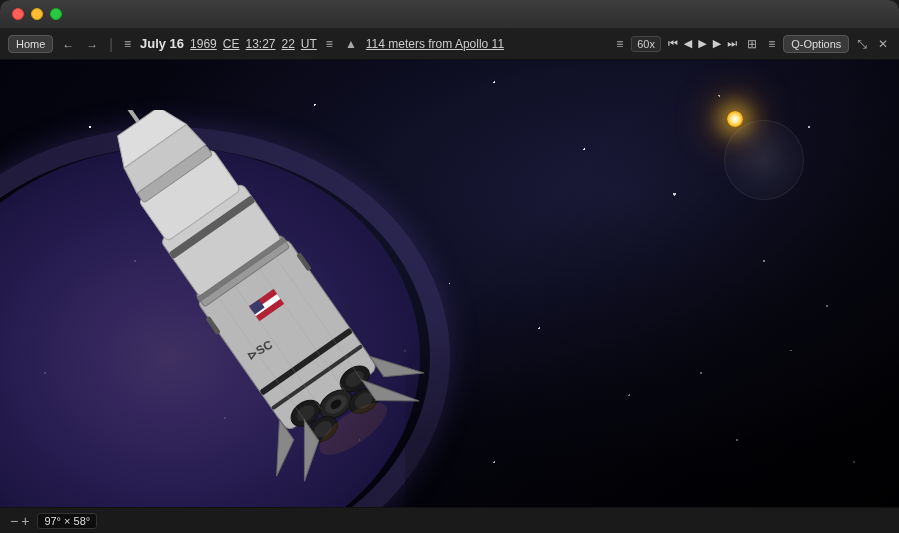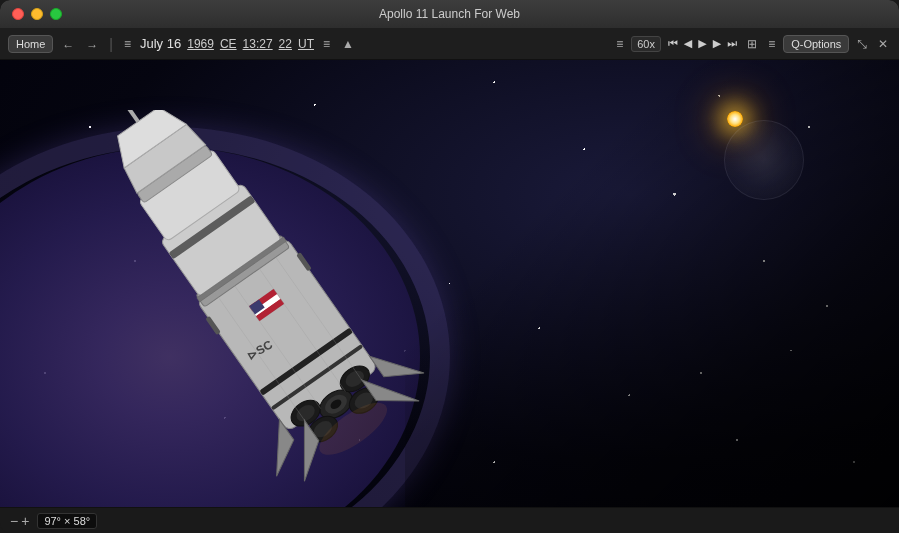--- a/index.html
+++ b/index.html
@@ -78,21 +78,21 @@
     }
     .toolbar-text {
       color: #ccc;
       font-size: 12px;
       white-space: nowrap;
       text-decoration: underline;
     }
     .toolbar-date {
       color: #e0e0e0;
       font-size: 13px;
-      font-weight: 400;
+      font-weight: 700;
     }
     .toolbar-right {
       display: flex;
       align-items: center;
       gap: 5px;
       margin-left: auto;
     }
     .zoom-display {
       color: #ccc;
       font-size: 11px;
@@ -284,37 +284,37 @@
   </style>
 </head>
 <body>
 
 <div class="title-bar">
   <div class="traffic-lights">
     <div class="traffic-light close"></div>
     <div class="traffic-light minimize"></div>
     <div class="traffic-light maximize"></div>
   </div>
-  <span class="title-bar-text">Apollo 11 Launch For Web</span>
 </div>
 
 <div class="toolbar">
   <button class="toolbar-btn">Home</button>
   <span class="toolbar-icon">←</span>
   <span class="toolbar-icon">→</span>
   <span class="toolbar-separator">|</span>
   <span class="toolbar-icon">≡</span>
   <span class="toolbar-date">July 16</span>
   <span class="toolbar-text">1969</span>
   <span class="toolbar-text">CE</span>
   <span class="toolbar-text">13:27</span>
   <span class="toolbar-text">22</span>
   <span class="toolbar-text">UT</span>
   <span class="toolbar-icon">≡</span>
   <span class="toolbar-icon">▲</span>
+  <span class="toolbar-text">114 meters from Apollo 11</span>
 
   <div class="toolbar-right">
     <span class="toolbar-icon">≡</span>
     <span class="zoom-display"><span>60</span><span>x</span></span>
     <div class="playback-controls">
       <button class="play-btn">⏮</button>
       <button class="play-btn">◀</button>
       <button class="play-btn">▶</button>
       <button class="play-btn">▶</button>
       <button class="play-btn">⏭</button>

